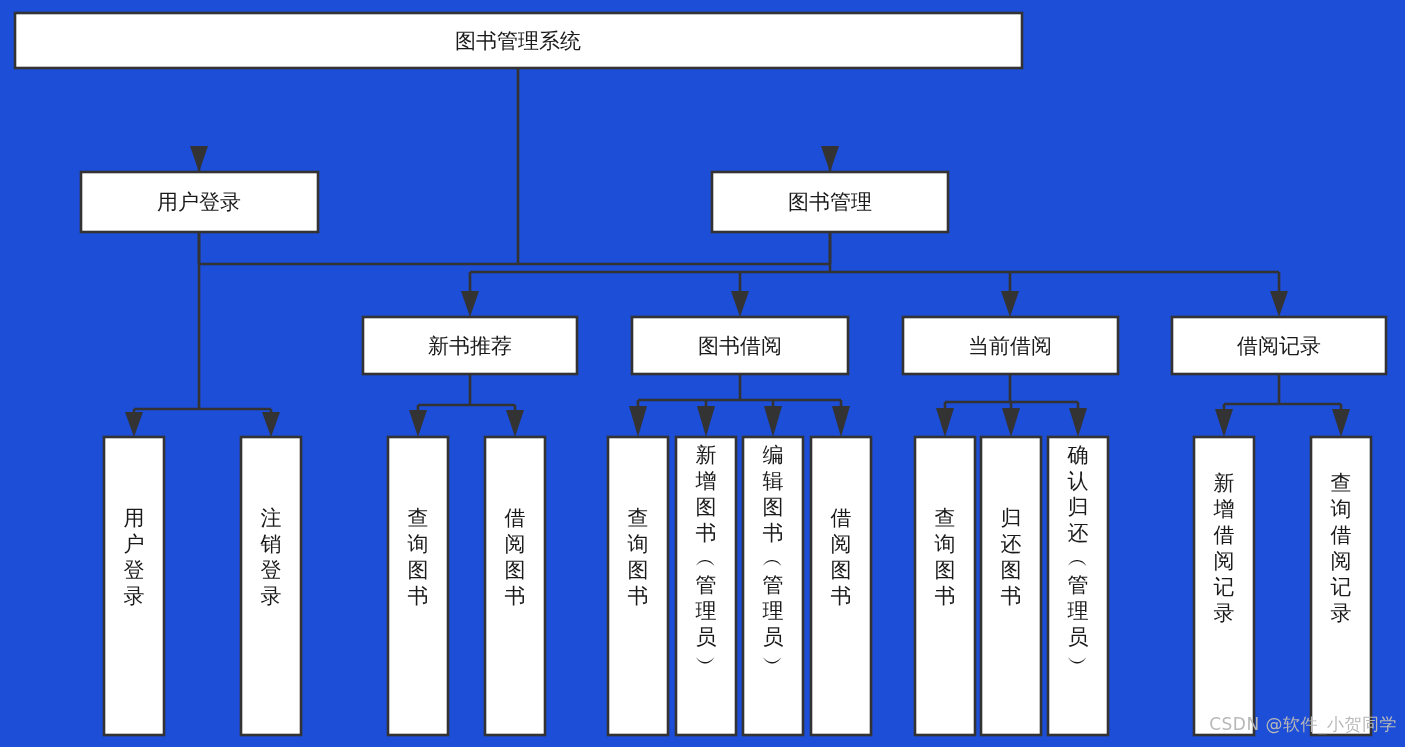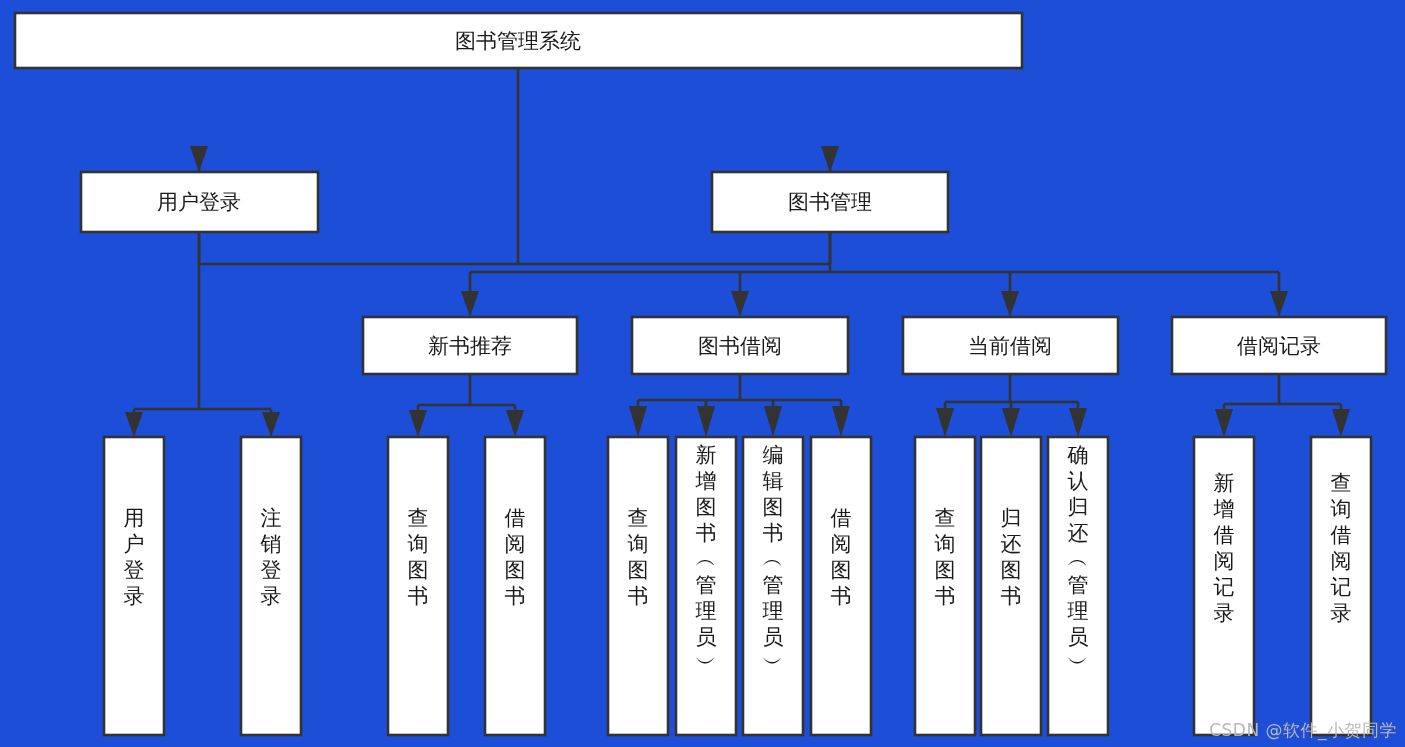--- a/index.html
+++ b/index.html
@@ -47,21 +47,21 @@
   }
   .node-label-vert {
     font-family: "DejaVu Sans", "Liberation Sans", sans-serif;
     fill: #1a1a1a;
     font-size: 21px;
     text-anchor: middle;
   }
   .watermark {
     position: absolute;
     right: 8px;
-    bottom: 5px;
+    bottom: 11px;
     font-family: "DejaVu Sans", "Liberation Sans", sans-serif;
     font-size: 17px;
     color: #b8b8b8;
     white-space: nowrap;
     letter-spacing: 0.5px;
   }
 </style>
 </head>
 <body>
 

